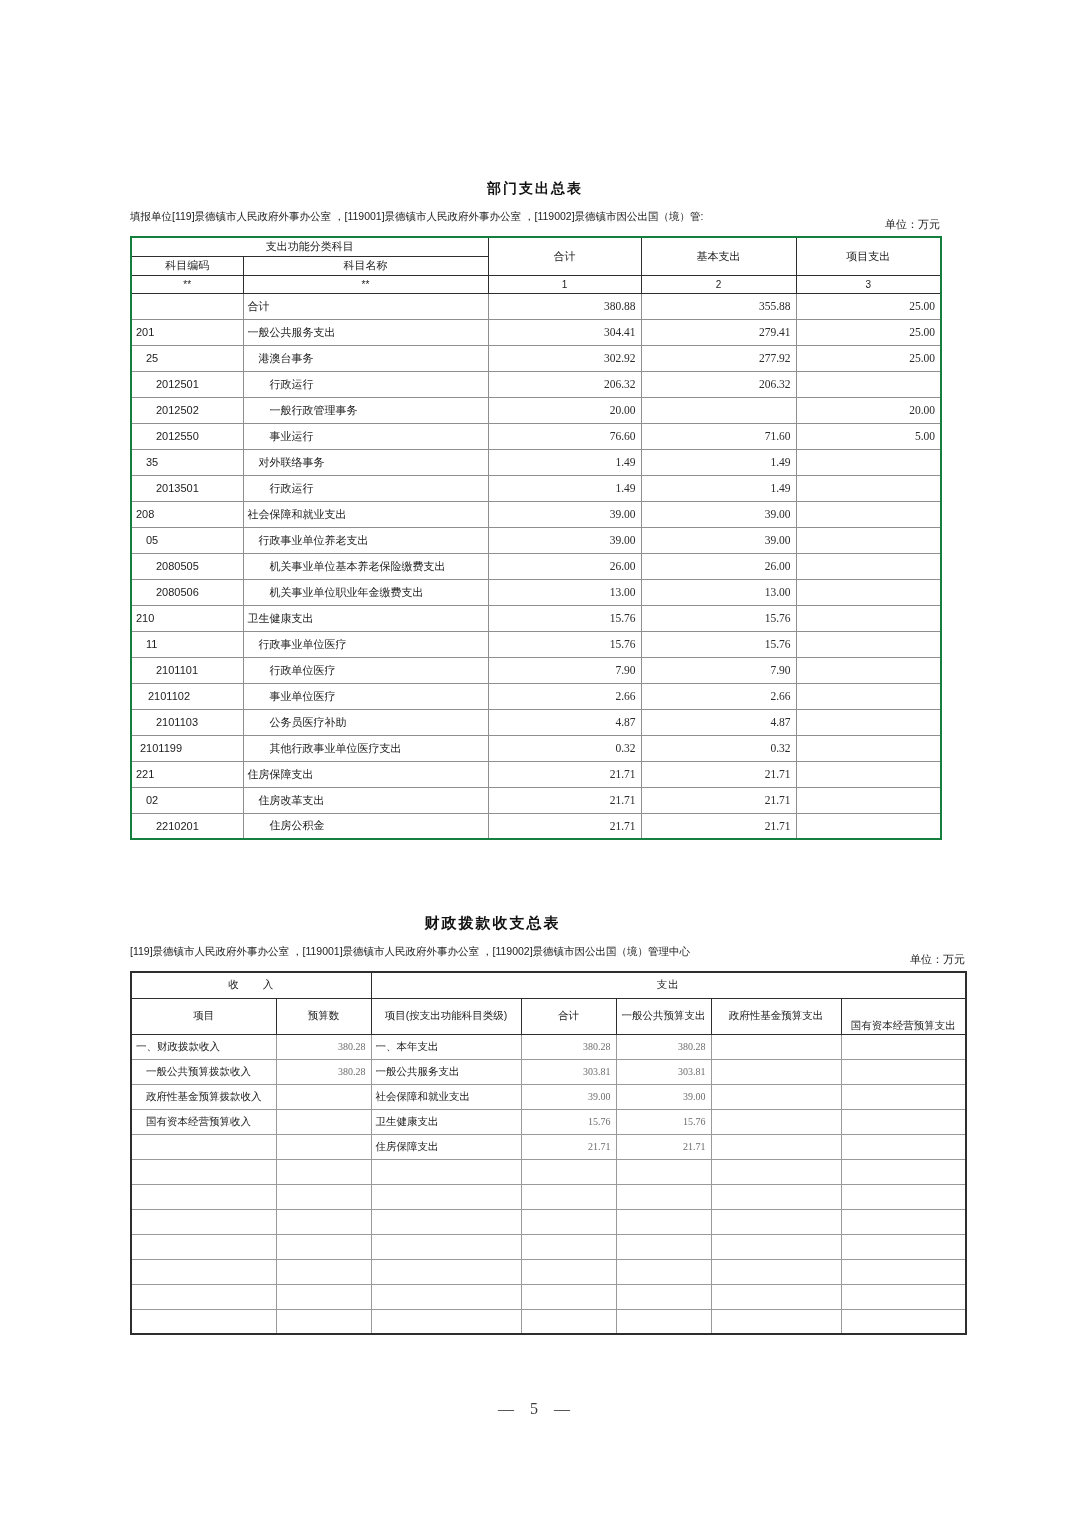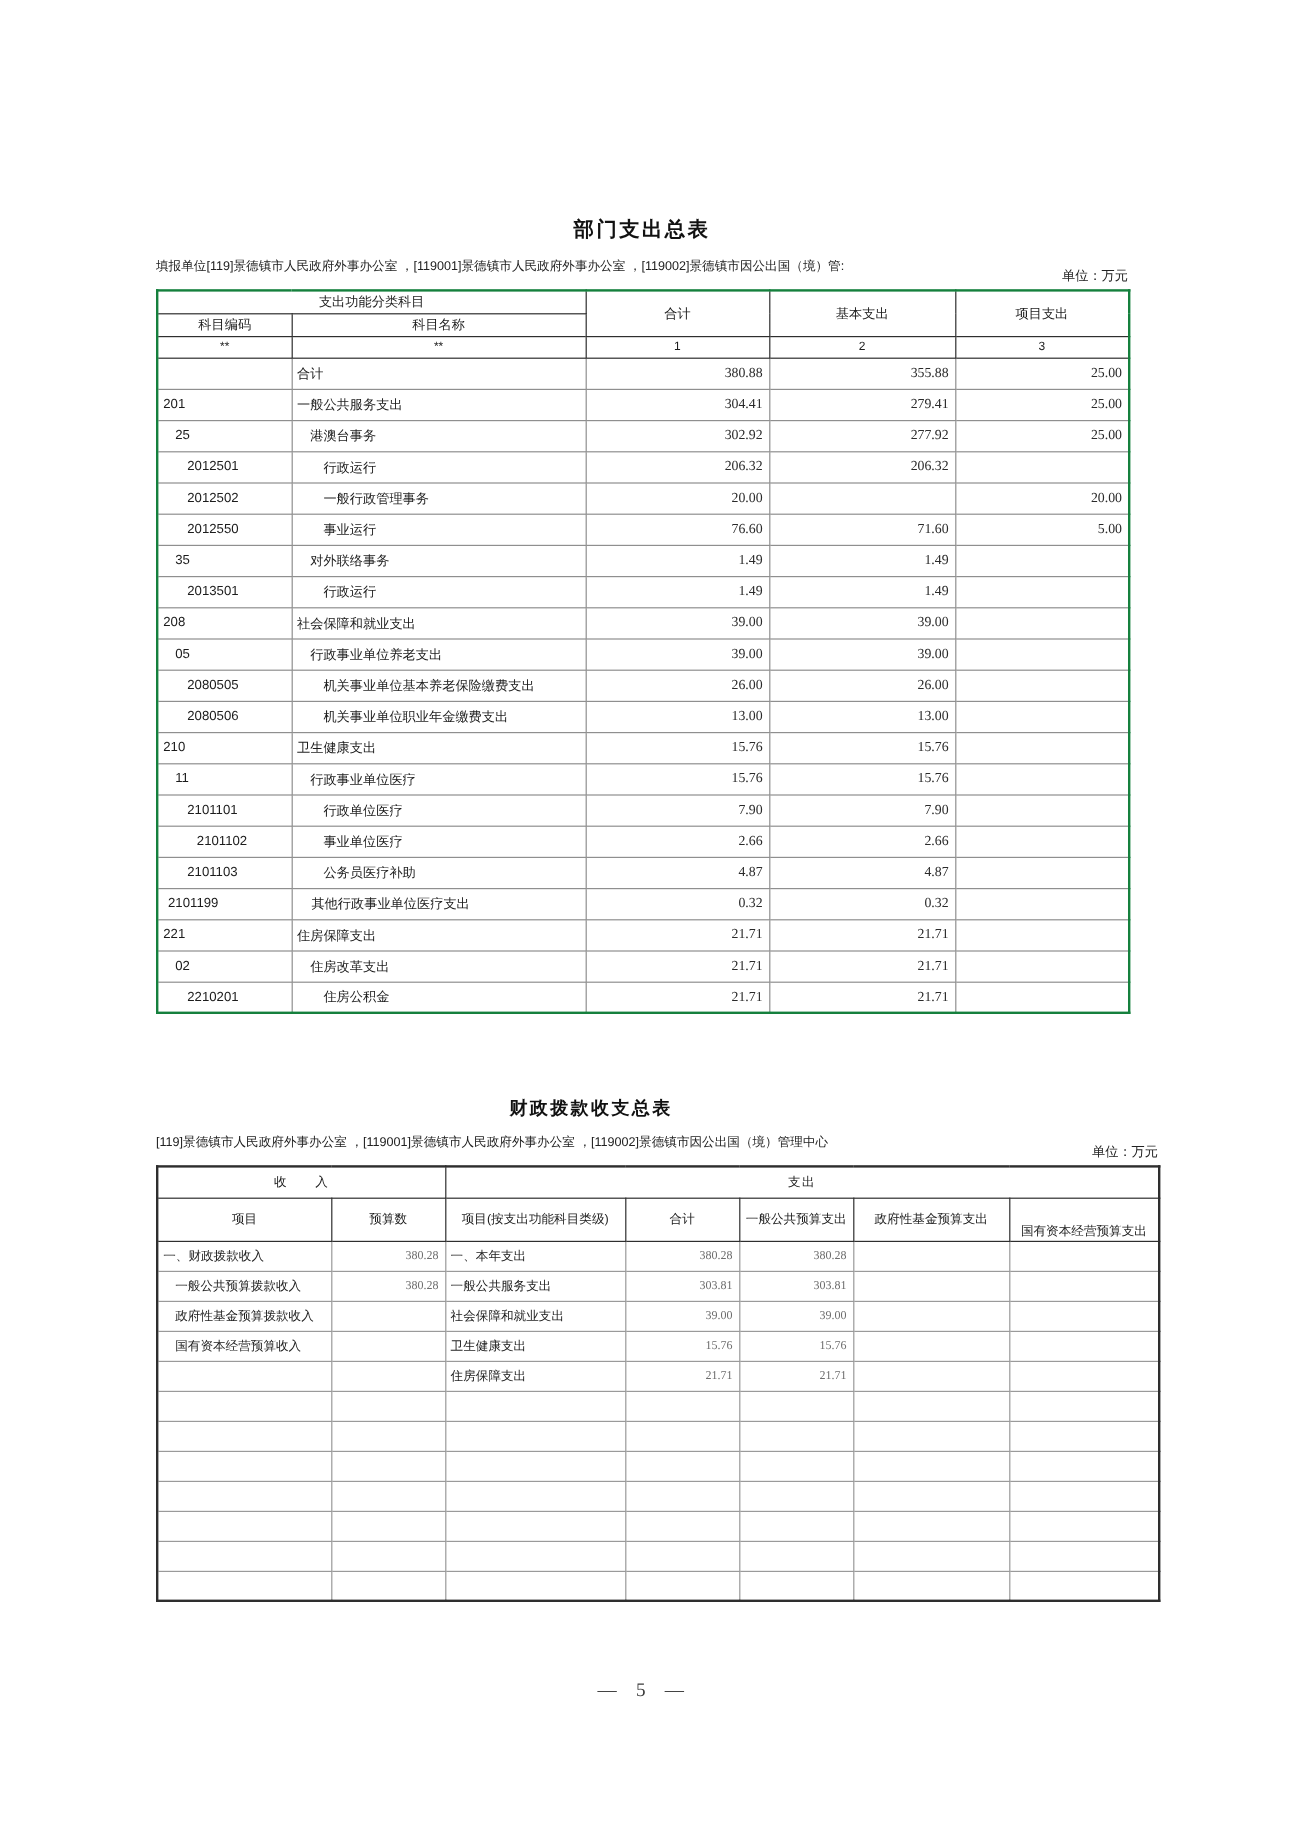--- a/index.html
+++ b/index.html
@@ -7,21 +7,21 @@
   .page {
     position:relative; width:1074px; height:1520px; margin:0 auto;
     background:#ffffff; overflow:hidden;
     font-family:"Liberation Sans", sans-serif; color:#1c1c1c;
   }
   .sec { position:absolute; }
   .sec1 { left:130px; top:180px; width:810px; }
   .sec2 { left:130px; top:914px; width:835px; }
 
   .doc-title { text-align:center; font-weight:bold; color:#111; letter-spacing:2px; }
-  .sec1 .doc-title { font-size:17px; }
+  .sec1 .doc-title { font-size:14px; }
   .sec2 .doc-title { font-size:15px; padding-right:110px; }
 
   .subrow { position:relative; margin-top:12px; height:18px; font-size:10.5px; color:#222; }
   .subrow .subtitle { position:absolute; left:0; top:0; white-space:nowrap; }
   .subrow .unit { position:absolute; right:0; bottom:-4px; font-size:11px; }
 
   table { border-collapse:collapse; table-layout:fixed; width:100%; margin-top:8px; background:#fff; }
   th, td { overflow:hidden; white-space:nowrap; padding:1px 4px; font-weight:normal; }
 
   
@@ -190,36 +190,36 @@
             <td class="c-num"></td>
           </tr>
           <tr class="lv2">
             <td style="padding-left: 24px;">2101101</td>
             <td style="padding-left: 26px;">行政单位医疗</td>
             <td class="c-num">7.90</td>
             <td class="c-num">7.90</td>
             <td class="c-num"></td>
           </tr>
           <tr class="lv2">
-            <td style="padding-left: 32px;">2101102</td>
+            <td style="padding-left: 16px;">2101102</td>
             <td style="padding-left: 26px;">事业单位医疗</td>
             <td class="c-num">2.66</td>
             <td class="c-num">2.66</td>
             <td class="c-num"></td>
           </tr>
           <tr class="lv2">
             <td style="padding-left: 24px;">2101103</td>
             <td style="padding-left: 26px;">公务员医疗补助</td>
             <td class="c-num">4.87</td>
             <td class="c-num">4.87</td>
             <td class="c-num"></td>
           </tr>
           <tr class="lv2">
             <td style="padding-left: 8px;">2101199</td>
-            <td style="padding-left: 16px;">其他行政事业单位医疗支出</td>
+            <td style="padding-left: 26px;">其他行政事业单位医疗支出</td>
             <td class="c-num">0.32</td>
             <td class="c-num">0.32</td>
             <td class="c-num"></td>
           </tr>
           <tr class="lv0">
             <td style="padding-left: 4px;">221</td>
             <td style="padding-left: 4px;">住房保障支出</td>
             <td class="c-num">21.71</td>
             <td class="c-num">21.71</td>
             <td class="c-num"></td>

